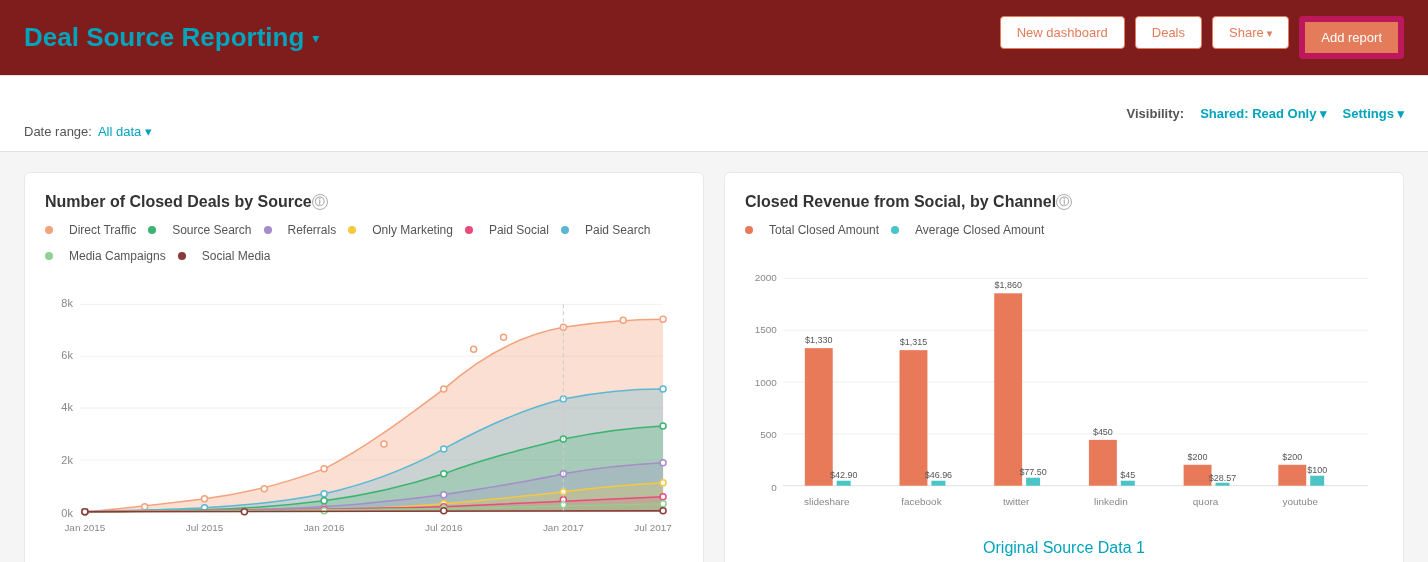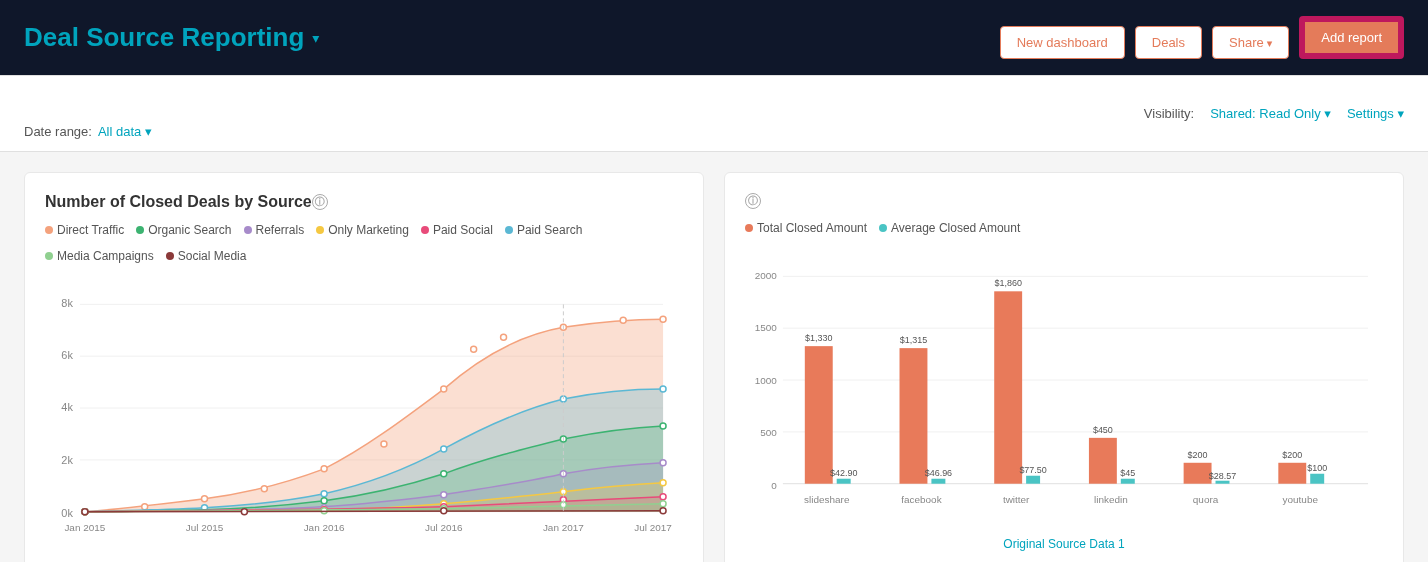--- a/index.html
+++ b/index.html
@@ -1,52 +1,52 @@
 <!DOCTYPE html>
 <html><head>
   <meta charset="utf-8">
   <style>
     * { box-sizing: border-box; margin: 0; padding: 0; }
     body { font-family: -apple-system, BlinkMacSystemFont, 'Segoe UI', sans-serif; background: #f5f5f5; color: #333; font-size: 14px; }
     
-    .header { background: #0f172a; padding: 16px 24px; display: flex; align-items: center; justify-content: space-between; border-bottom: 1px solid #e0e0e0; }
+    .header { background: #7f1d1d; padding: 16px 24px; display: flex; align-items: center; justify-content: space-between; border-bottom: 1px solid #e0e0e0; }
     .header-left { display: flex; align-items: center; gap: 8px; }
     .header-title { color: #00a4bd; font-size: 26px; font-weight: 600; }
     .header-dropdown-icon { color: #00a4bd; font-size: 14px; cursor: pointer; }
-    .header-actions { display: flex; gap: 10px; align-items: flex-end; }
+    .header-actions { display: flex; gap: 10px; align-items: flex-start; }
     .btn { padding: 8px 16px; border-radius: 4px; cursor: pointer; font-size: 13px; font-weight: 500; }
     .btn-outline { background: #fff; border: 1px solid #e47b5a; color: #e47b5a; }
     .btn-primary { background: #e47b5a; border: 6px solid #be185d; color: #fff; }
     .btn-with-arrow::after { content: ' ▾'; font-size: 11px; }
     
     .toolbar { background: #fff; padding: 12px 24px; display: flex; align-items: center; justify-content: space-between; border-bottom: 1px solid #e0e0e0; }
     .toolbar-left { display: flex; align-items: center; gap: 6px; margin-top: 36px; }
     .toolbar-label { color: #555; font-size: 13px; }
     .toolbar-value { color: #00a4bd; font-size: 13px; cursor: pointer; }
-    .toolbar-right { display: flex; align-items: flex-end; gap: 16px; }
+    .toolbar-right { display: flex; align-items: flex-end; gap: 16px; font-weight: bold; }
     .visibility-label { color: #555; font-size: 13px; }
     .visibility-value { color: #00a4bd; font-size: 13px; cursor: pointer; }
     .settings-btn { color: #00a4bd; font-size: 13px; cursor: pointer; }
     
     .dashboard { padding: 20px 24px; display: grid; grid-template-columns: 1fr 1fr; gap: 20px; }
     
     .chart-card { background: #fff; border-radius: 6px; padding: 20px; border: 1px solid #e8e8e8; }
     .chart-title { font-size: 16px; font-weight: 600; color: #333; margin-bottom: 12px; display: flex; align-items: center; }
     .info-icon { width: 16px; height: 16px; border-radius: 50%; border: 1px solid #aaa; display: inline-flex; align-items: center; justify-content: center; font-size: 10px; color: #aaa; cursor: pointer; }
     
     .legend { display: flex; flex-wrap: wrap; gap: 12px; margin-bottom: 16px; }
-    .legend-item { display: flex; align-items: center; gap: 4px; font-size: 12px; color: #555; }
+    .legend-item { display: flex; align-items: center; gap: 16px; font-size: 12px; color: #555; }
     .legend-dot { width: 8px; height: 8px; border-radius: 50%; }
     
     .chart-area { position: relative; width: 100%; height: 280px; }
     
     
     svg { width: 100%; height: 100%; }
     .axis-label-y { font-size: 11px; color: #888; text-anchor: end; }
-    .chart-footer { text-align: center; font-size: 12px; color: #00a4bd; margin-top: 6px; }
+    .chart-footer { text-align: center; font-size: 16px; color: #00a4bd; margin-top: 6px; }
   </style>
 </head>
 <body>
 
 <div class="header">
   <div class="header-left">
     <span class="header-title">Deal Source Reporting</span>
     <span class="header-dropdown-icon">▾</span>
   </div>
   <div class="header-actions">
@@ -76,21 +76,21 @@
       <span>Number of Closed Deals by Source</span>
       <span class="info-icon">ⓘ</span>
     </div>
     <div class="legend">
       <div class="legend-item">
         <div class="legend-dot" style="background:#f4a27d;"></div>
         <span>Direct Traffic</span>
       </div>
       <div class="legend-item">
         <div class="legend-dot" style="background:#3cb371;"></div>
-        <span>Organic Search</span>
+        <span>Source Search</span>
       </div>
       <div class="legend-item">
         <div class="legend-dot" style="background:#a78bca;"></div>
         <span>Referrals</span>
       </div>
       <div class="legend-item">
         <div class="legend-dot" style="background:#f5c842;"></div>
         <span>Only Marketing</span>
       </div>
       <div class="legend-item">
@@ -203,20 +203,21 @@
         <text x="520" y="242" font-size="10" fill="#888" text-anchor="middle">Jan 2017</text>
         <text x="610" y="242" font-size="10" fill="#888" text-anchor="middle">Jul 2017</text>
 
         <line x1="520" y1="15" x2="520" y2="223" stroke="#ccc" stroke-width="1" stroke-dasharray="4,3"></line>
       </svg>
     </div>
   </div>
 
   <div class="chart-card">
     <div class="chart-title">
+      <span>Closed Revenue from Social, by Channel</span>
       <span class="info-icon">ⓘ</span>
     </div>
     <div class="legend">
       <div class="legend-item">
         <div class="legend-dot" style="background:#e87a5a;"></div>
         <span>Total Closed Amount</span>
       </div>
       <div class="legend-item">
         <div class="legend-dot" style="background:#4ac4c4;"></div>
         <span>Average Closed Amount</span>

